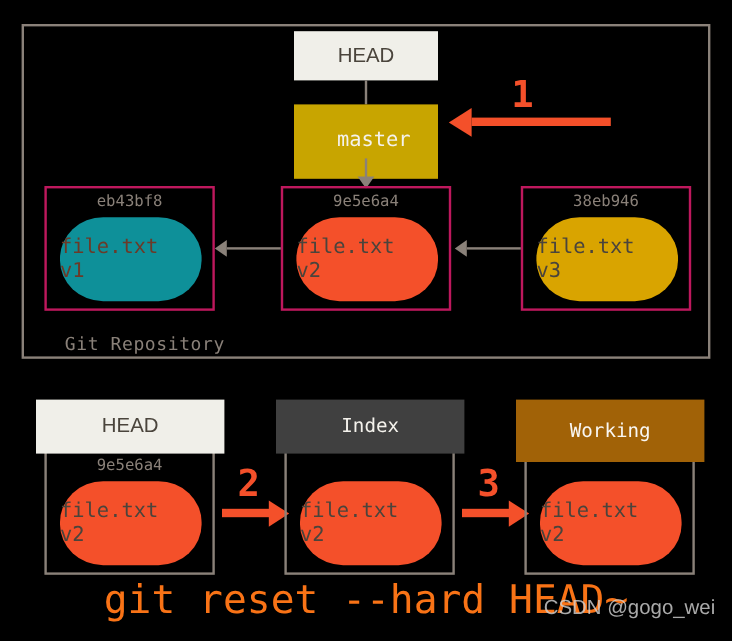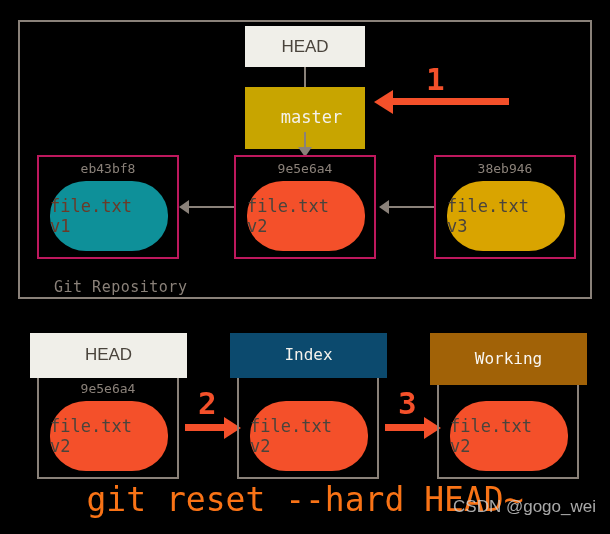--- a/index.html
+++ b/index.html
@@ -157,21 +157,21 @@
     display: flex;
     align-items: center;
     justify-content: center;
     text-align: center;
     font-size: 16px;
     line-height: 1.18;
     z-index: 3;
   }
   .stage-head { background: #f0efe9; color: #4a443c;
                 font-family: "Liberation Sans", sans-serif; font-size: 17px; }
-  .stage-index { background: #0c4a6e; color: #f4f2ec; text-align: right; }
+  .stage-index { background: #404040; color: #f4f2ec; text-align: right; }
   .stage-wd    { background: #a16207; color: #f9f7f3; }
 
   .slot {
     position: absolute;
     box-sizing: border-box;
     border: 2px solid #8a8179;
     width: 142px;
     height: 104px;
     z-index: 1;
   }

